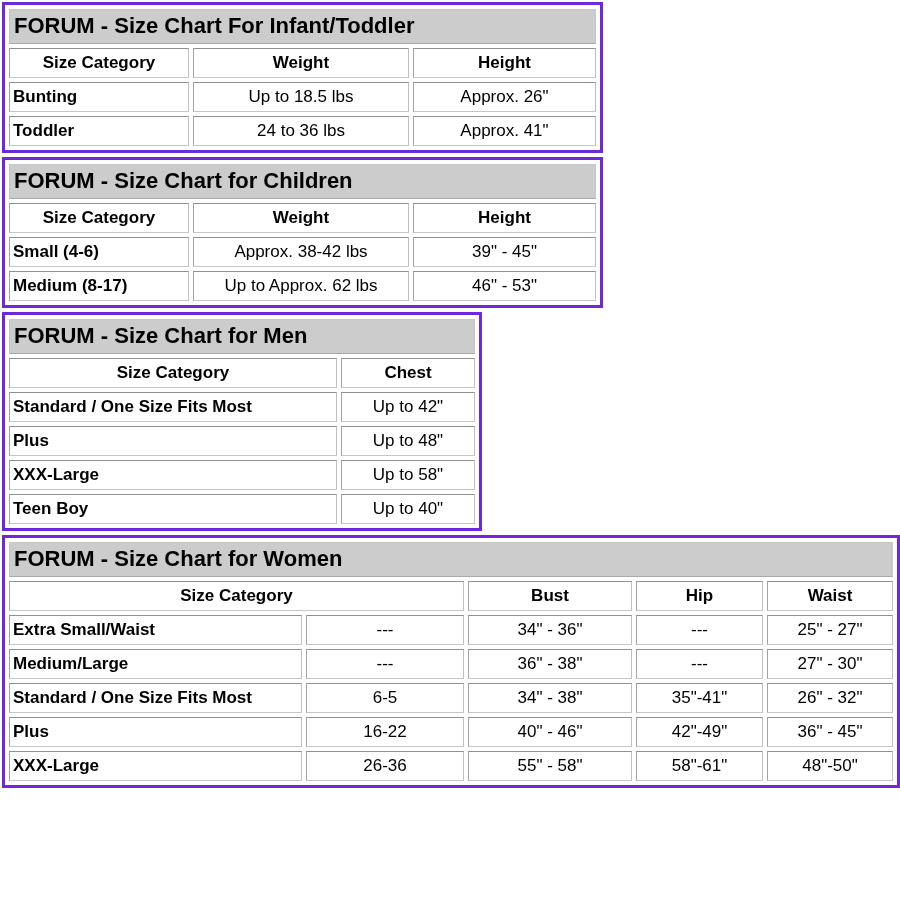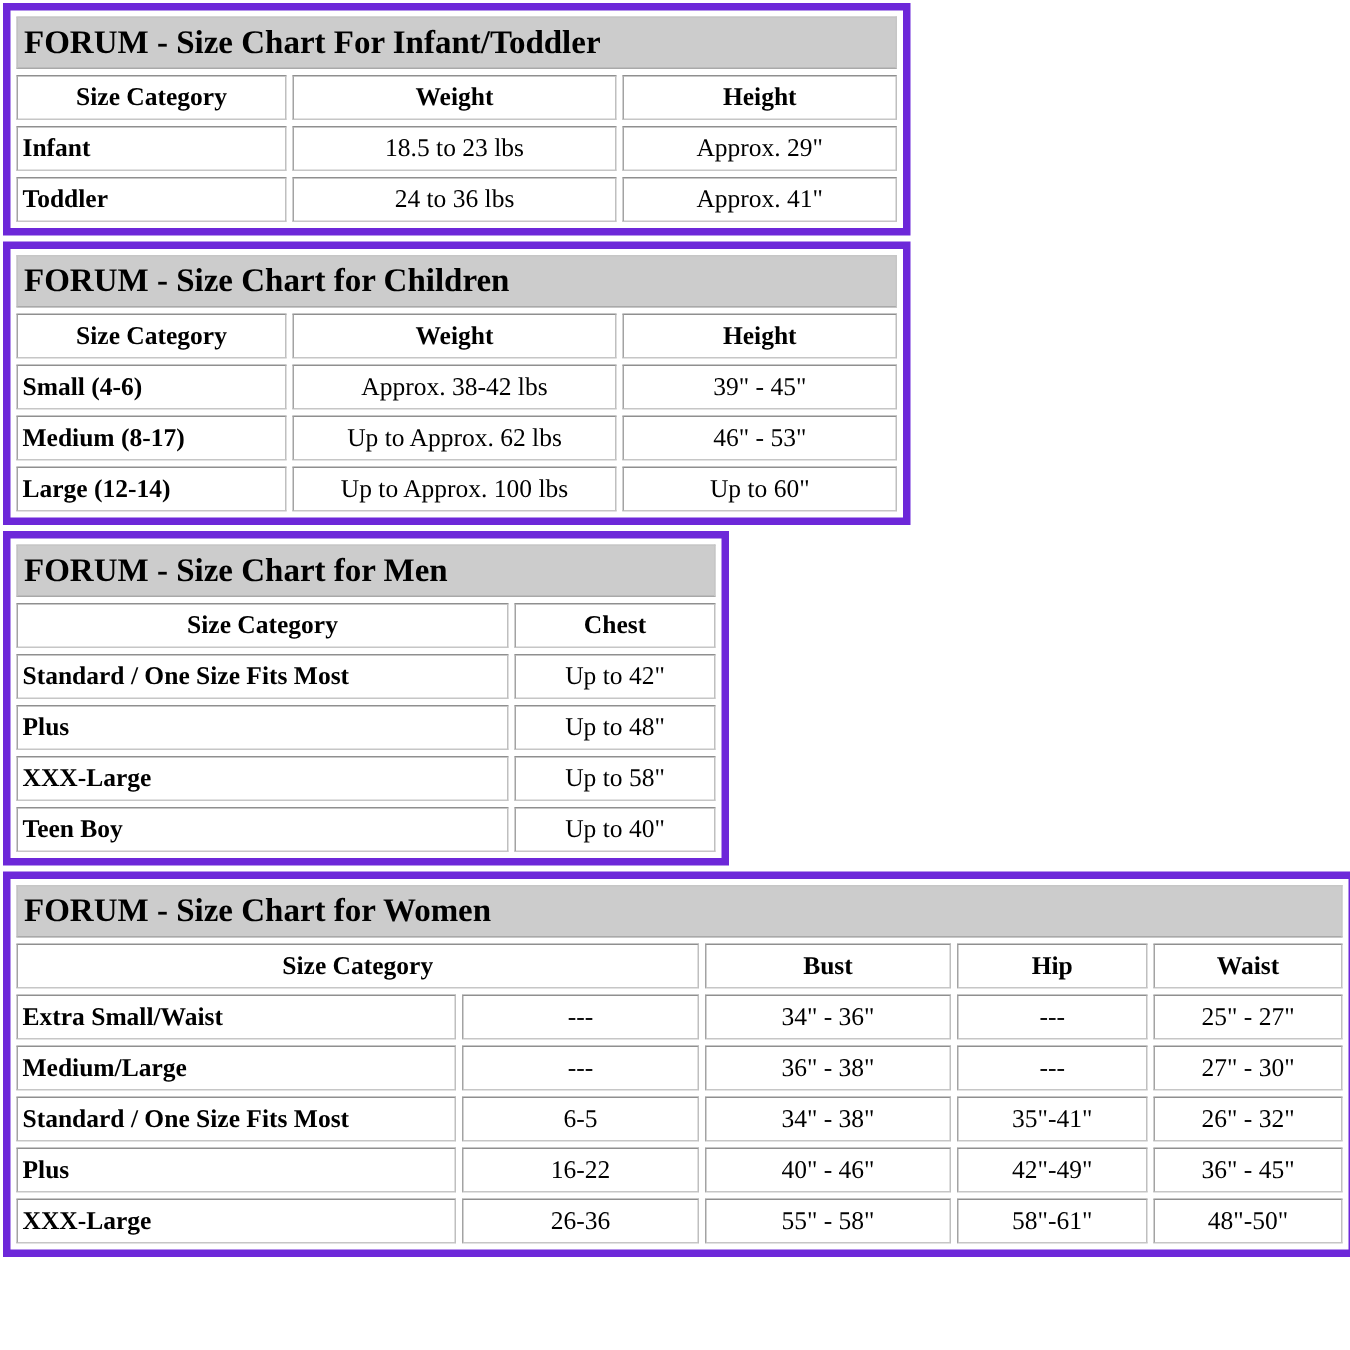--- a/index.html
+++ b/index.html
@@ -11,25 +11,24 @@
     width: 900px;
     height: 900px;
     padding: 2px;
     box-sizing: border-box;
     font-family: "Liberation Sans", "DejaVu Sans", sans-serif;
     color: #000;
   }
   table.sizechart {
     border-collapse: separate;
     border-spacing: 4px;
-    border: 5px solid #6d28d9;
+    border: 3px solid #6d28d9;
     table-layout: fixed;
     margin: 0 0 4px 0;
     background: #ffffff;
-    font-family: Liberation Serif, serif;
   }
   table.sizechart td, table.sizechart th {
     box-sizing: border-box;
     border: 1px solid;
     border-color: #8f8f8f #bfbfbf #c6c6c6 #a3a3a3;
     height: 30px;
     padding: 0 3px;
     font-size: 17px;
     line-height: 1.1;
     overflow: hidden;
@@ -73,23 +72,23 @@
       <td class="title" colspan="3">FORUM - Size Chart For Infant/Toddler</td>
     </tr>
   </thead>
   <tbody>
       <tr>
         <th>Size Category</th>
         <th>Weight</th>
         <th>Height</th>
       </tr>
       <tr>
-        <td class="rowlabel">Infant</td>
-        <td class="val">18.5 to 23 lbs</td>
-        <td class="val">Approx. 29"</td>
+        <td class="rowlabel">Bunting</td>
+        <td class="val">Up to 18.5 lbs</td>
+        <td class="val">Approx. 26"</td>
       </tr>
       <tr>
         <td class="rowlabel">Toddler</td>
         <td class="val">24 to 36 lbs</td>
         <td class="val">Approx. 41"</td>
       </tr>
     </tbody>
 </table>
 
 <table class="sizechart" style="width:597px">
@@ -111,25 +110,20 @@
       </tr>
       <tr>
         <td class="rowlabel">Small (4-6)</td>
         <td class="val">Approx. 38-42 lbs</td>
         <td class="val">39" - 45"</td>
       </tr>
       <tr>
         <td class="rowlabel">Medium (8-17)</td>
         <td class="val">Up to Approx. 62 lbs</td>
         <td class="val">46" - 53"</td>
-      </tr>
-      <tr>
-        <td class="rowlabel">Large (12-14)</td>
-        <td class="val">Up to Approx. 100 lbs</td>
-        <td class="val">Up to 60"</td>
       </tr>
     </tbody>
 </table>
 
 <table class="sizechart" style="width:476px">
   <colgroup>
     <col style="width:328px">
       <col style="width:134px">
   </colgroup>
   <thead>

